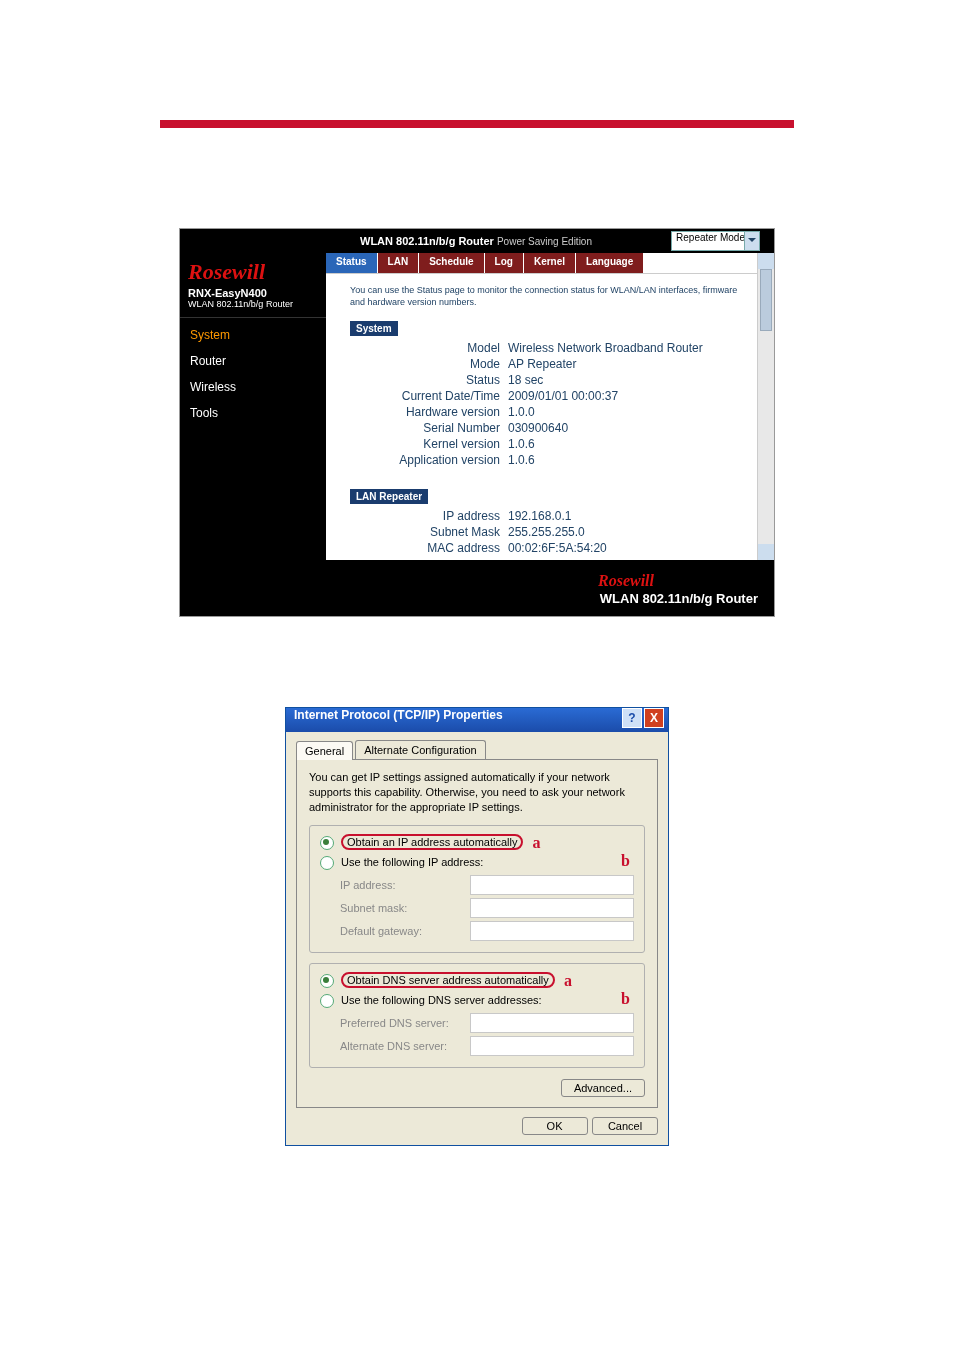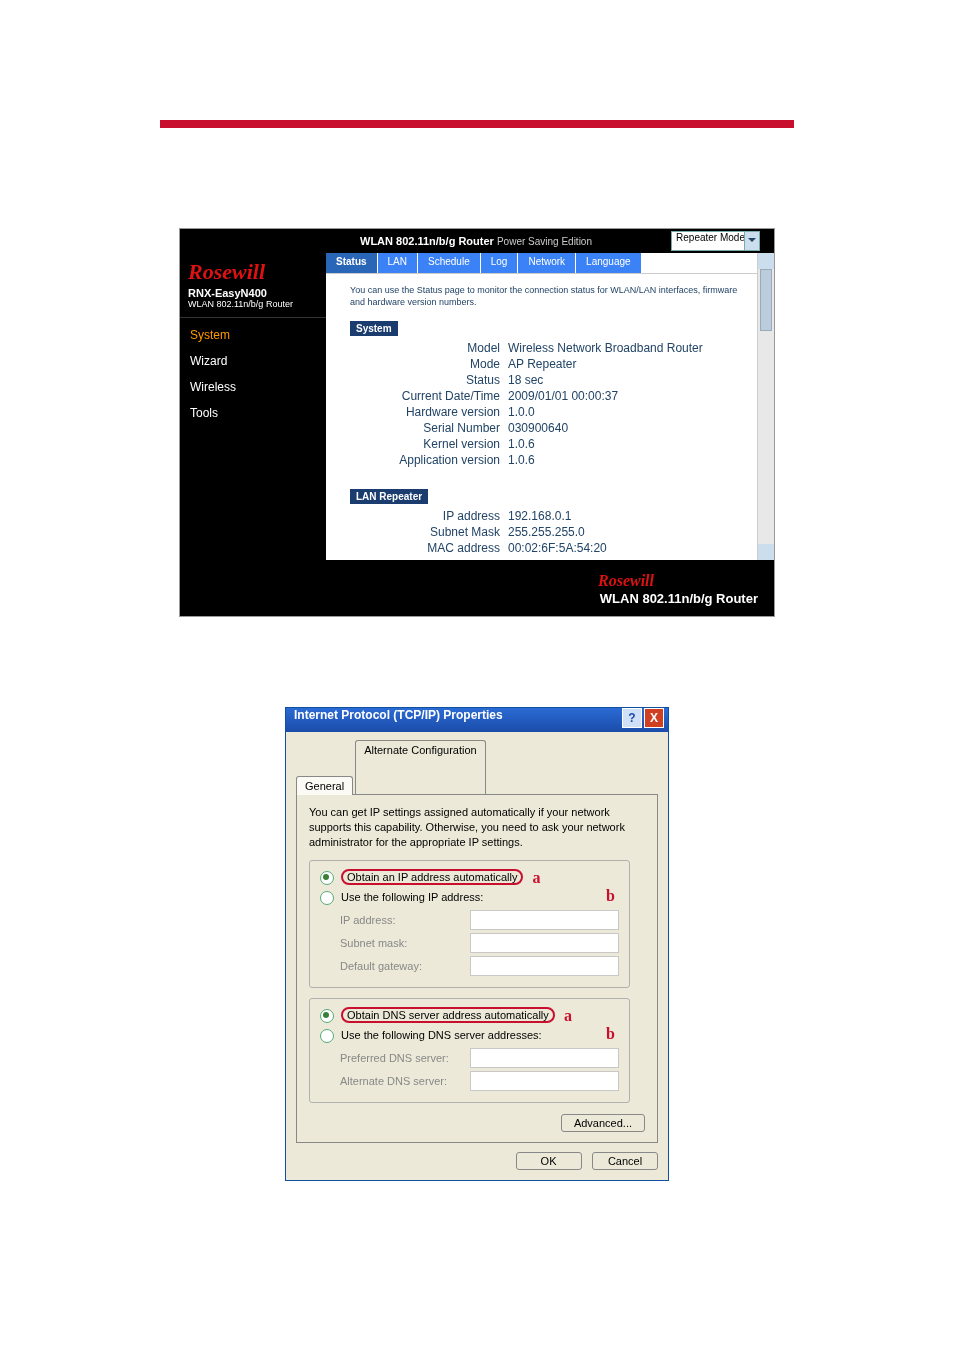--- a/index.html
+++ b/index.html
@@ -22,21 +22,21 @@
   .shot1 .brand-sub { padding: 0 8px 4px 8px; }
   .shot1 .brand-sub .model { color: #fff; font-size: 11px; font-weight: bold; display: block; }
   .shot1 .brand-sub .desc { color: #fff; font-size: 9px; display: block; }
   .shot1 .sidebar hr { border: none; border-top: 1px solid #333; margin: 4px 0; }
   .shot1 .nav-item { padding: 6px 10px; font-size: 12px; }
   .shot1 .nav-active { color: #f90; }
   .shot1 .nav-normal { color: #fff; }
 
   .shot1 .main { flex: 1; background: #fff; position: relative; padding-bottom: 4px; }
   .shot1 .tabs { display: flex; height: 20px; background: #fff; border-bottom: 1px solid #ccc; font-size: 10px; }
-  .shot1 .tab { padding: 3px 10px; color: #fff; background: #3b82f6; margin-right: 1px; }
+  .shot1 .tab { padding: 3px 10px; color: #fff; background: #7f1d1d; margin-right: 1px; font-weight: bold; }
   .shot1 .tab.active { background: #2a66b8; font-weight: bold; }
   .shot1 .desc-text { font-size: 9px; color: #246; padding: 10px 24px; line-height: 1.35; }
   .shot1 .scroll { position: absolute; right: 0; top: 0; bottom: 0; width: 16px; background: #e8e8e8; border-left: 1px solid #ccc; }
   .shot1 .scroll .up, .shot1 .scroll .down { height: 16px; background: #cde; }
   .shot1 .scroll .thumb { position: absolute; top: 16px; left: 2px; right: 2px; height: 60px; background: #bcd; border: 1px solid #9ab; }
 
   .shot1 .sect-head { background: #1a3c6e; color: #fff; font-size: 10px; font-weight: bold; padding: 2px 6px; margin: 0 24px 4px 24px; display: inline-block; }
   .shot1 .kv { display: flex; font-size: 12px; color: #246; padding: 1px 24px; }
   .shot1 .kv .k { width: 150px; text-align: right; padding-right: 8px; }
   .shot1 .kv .v { flex: 1; }
@@ -49,39 +49,39 @@
   .shot2 { margin: 90px auto 0 auto; width: 382px; border: 1px solid #1050a0; font-family: Tahoma, Arial, sans-serif; background: #ece9d8; }
   .shot2 .titlebar { height: 24px; background: linear-gradient(#2a6bd4, #1b4caa); display: flex; align-items: flex-start; padding: 0 4px 0 8px; }
   .shot2 .titlebar-text { color: #fff; font-size: 12px; font-weight: bold; flex: 1; }
   .shot2 .titlebar-btn { width: 18px; height: 18px; margin-left: 2px; border: 1px solid #fff; background: #b6c8e6; display: flex; align-items: center; justify-content: center; font-size: 12px; font-weight: bold; }
   .shot2 .titlebar-btn.help { color: #1b4caa; background: #cfe0f7; }
   .shot2 .titlebar-btn.close { color: #fff; background: #d04020; }
 
   .shot2 .client { padding: 8px 10px 10px 10px; }
   .shot2 .tabs2 { display: flex; border-bottom: 1px solid #888; }
   .shot2 .tab2 { padding: 3px 8px; font-size: 11px; border: 1px solid #888; border-bottom: none; background: #ece9d8; margin-right: 2px; border-radius: 3px 3px 0 0; }
-  .shot2 .tab2.active { background: #fcfaf4; position: relative; top: 1px; margin-top: 35px; }
+  .shot2 .tab2.active { background: #fcfaf4; position: relative; top: 1px; }
 
   .shot2 .pane { border: 1px solid #888; border-top: none; padding: 10px 12px; background: #ece9d8; }
   .shot2 .blurb { font-size: 11px; line-height: 1.35; margin-bottom: 10px; }
 
-  .shot2 fieldset { border: 1px solid #b0b0b0; border-radius: 3px; margin: 0 15px 10px 0; padding: 6px 10px 8px 10px; }
+  .shot2 fieldset { border: 1px solid #b0b0b0; border-radius: 3px; margin: 0 0 10px 0; padding: 6px 10px 8px 10px; }
   .shot2 .radio-row { font-size: 11px; padding: 2px 0; }
   .shot2 .radio { display: inline-block; width: 12px; height: 12px; border: 1px solid #5a7; border-radius: 50%; vertical-align: middle; margin-right: 4px; position: relative; background: #fff; }
   .shot2 .radio.on::after { content: ""; position: absolute; left: 2px; top: 2px; width: 6px; height: 6px; border-radius: 50%; background: #3a7e3a; }
   .shot2 .callout { display: inline-block; border: 2px solid #c8102e; border-radius: 10px; padding: 0 4px; }
   .shot2 .letter { color: #c8102e; font-size: 16px; font-weight: bold; font-family: "Times New Roman", serif; margin-left: 6px; vertical-align: middle; }
   .shot2 .letter-right { float: right; margin-top: -4px; margin-right: 4px; }
 
   .shot2 .field-row { display: flex; align-items: center; font-size: 11px; color: #888; margin: 3px 0 3px 20px; }
   .shot2 .field-row .lbl { width: 130px; }
   .shot2 .field-row .ipbox { flex: 1; height: 18px; border: 1px solid #c8c8c8; background: #fff; }
 
   .shot2 .btn-row { text-align: right; margin-top: 6px; }
-  .shot2 button.win { font-size: 11px; padding: 2px 12px; background: #ece9d8; border: 1px solid #888; border-radius: 3px; margin-left: 6px; min-width: 66px; }
+  .shot2 button.win { font-size: 11px; padding: 2px 12px; background: #ece9d8; border: 1px solid #888; border-radius: 3px; min-width: 66px; }
 </style>
 </head>
 <body>
 
 <div class="page">
 
   <div class="red-bar"></div>
 
   <div class="shot1">
     <div class="header">
@@ -97,32 +97,32 @@
 
     <div class="body">
       <div class="sidebar">
         <div class="brand">Rosewill</div>
         <div class="brand-sub">
           <span class="model">RNX-EasyN400</span>
           <span class="desc">WLAN 802.11n/b/g Router</span>
         </div>
         <hr>
         <div class="nav-item nav-active">System</div>
-        <div class="nav-item nav-normal">Wizard</div>
+        <div class="nav-item nav-normal">Router</div>
         <div class="nav-item nav-normal">Wireless</div>
         <div class="nav-item nav-normal">Tools</div>
       </div>
 
       <div class="main">
         <div class="tabs">
           <div class="tab active">Status</div>
           <div class="tab">LAN</div>
           <div class="tab">Schedule</div>
           <div class="tab">Log</div>
-          <div class="tab">Network</div>
+          <div class="tab">Kernel</div>
           <div class="tab">Language</div>
         </div>
 
         <div class="desc-text">You can use the Status page to monitor the connection status for WLAN/LAN interfaces, firmware and hardware version numbers.</div>
 
         <span class="sect-head">System</span>
         <div class="kv">
             <div class="k">Model</div>
             <div class="v">Wireless Network Broadband Router</div>
           </div>

